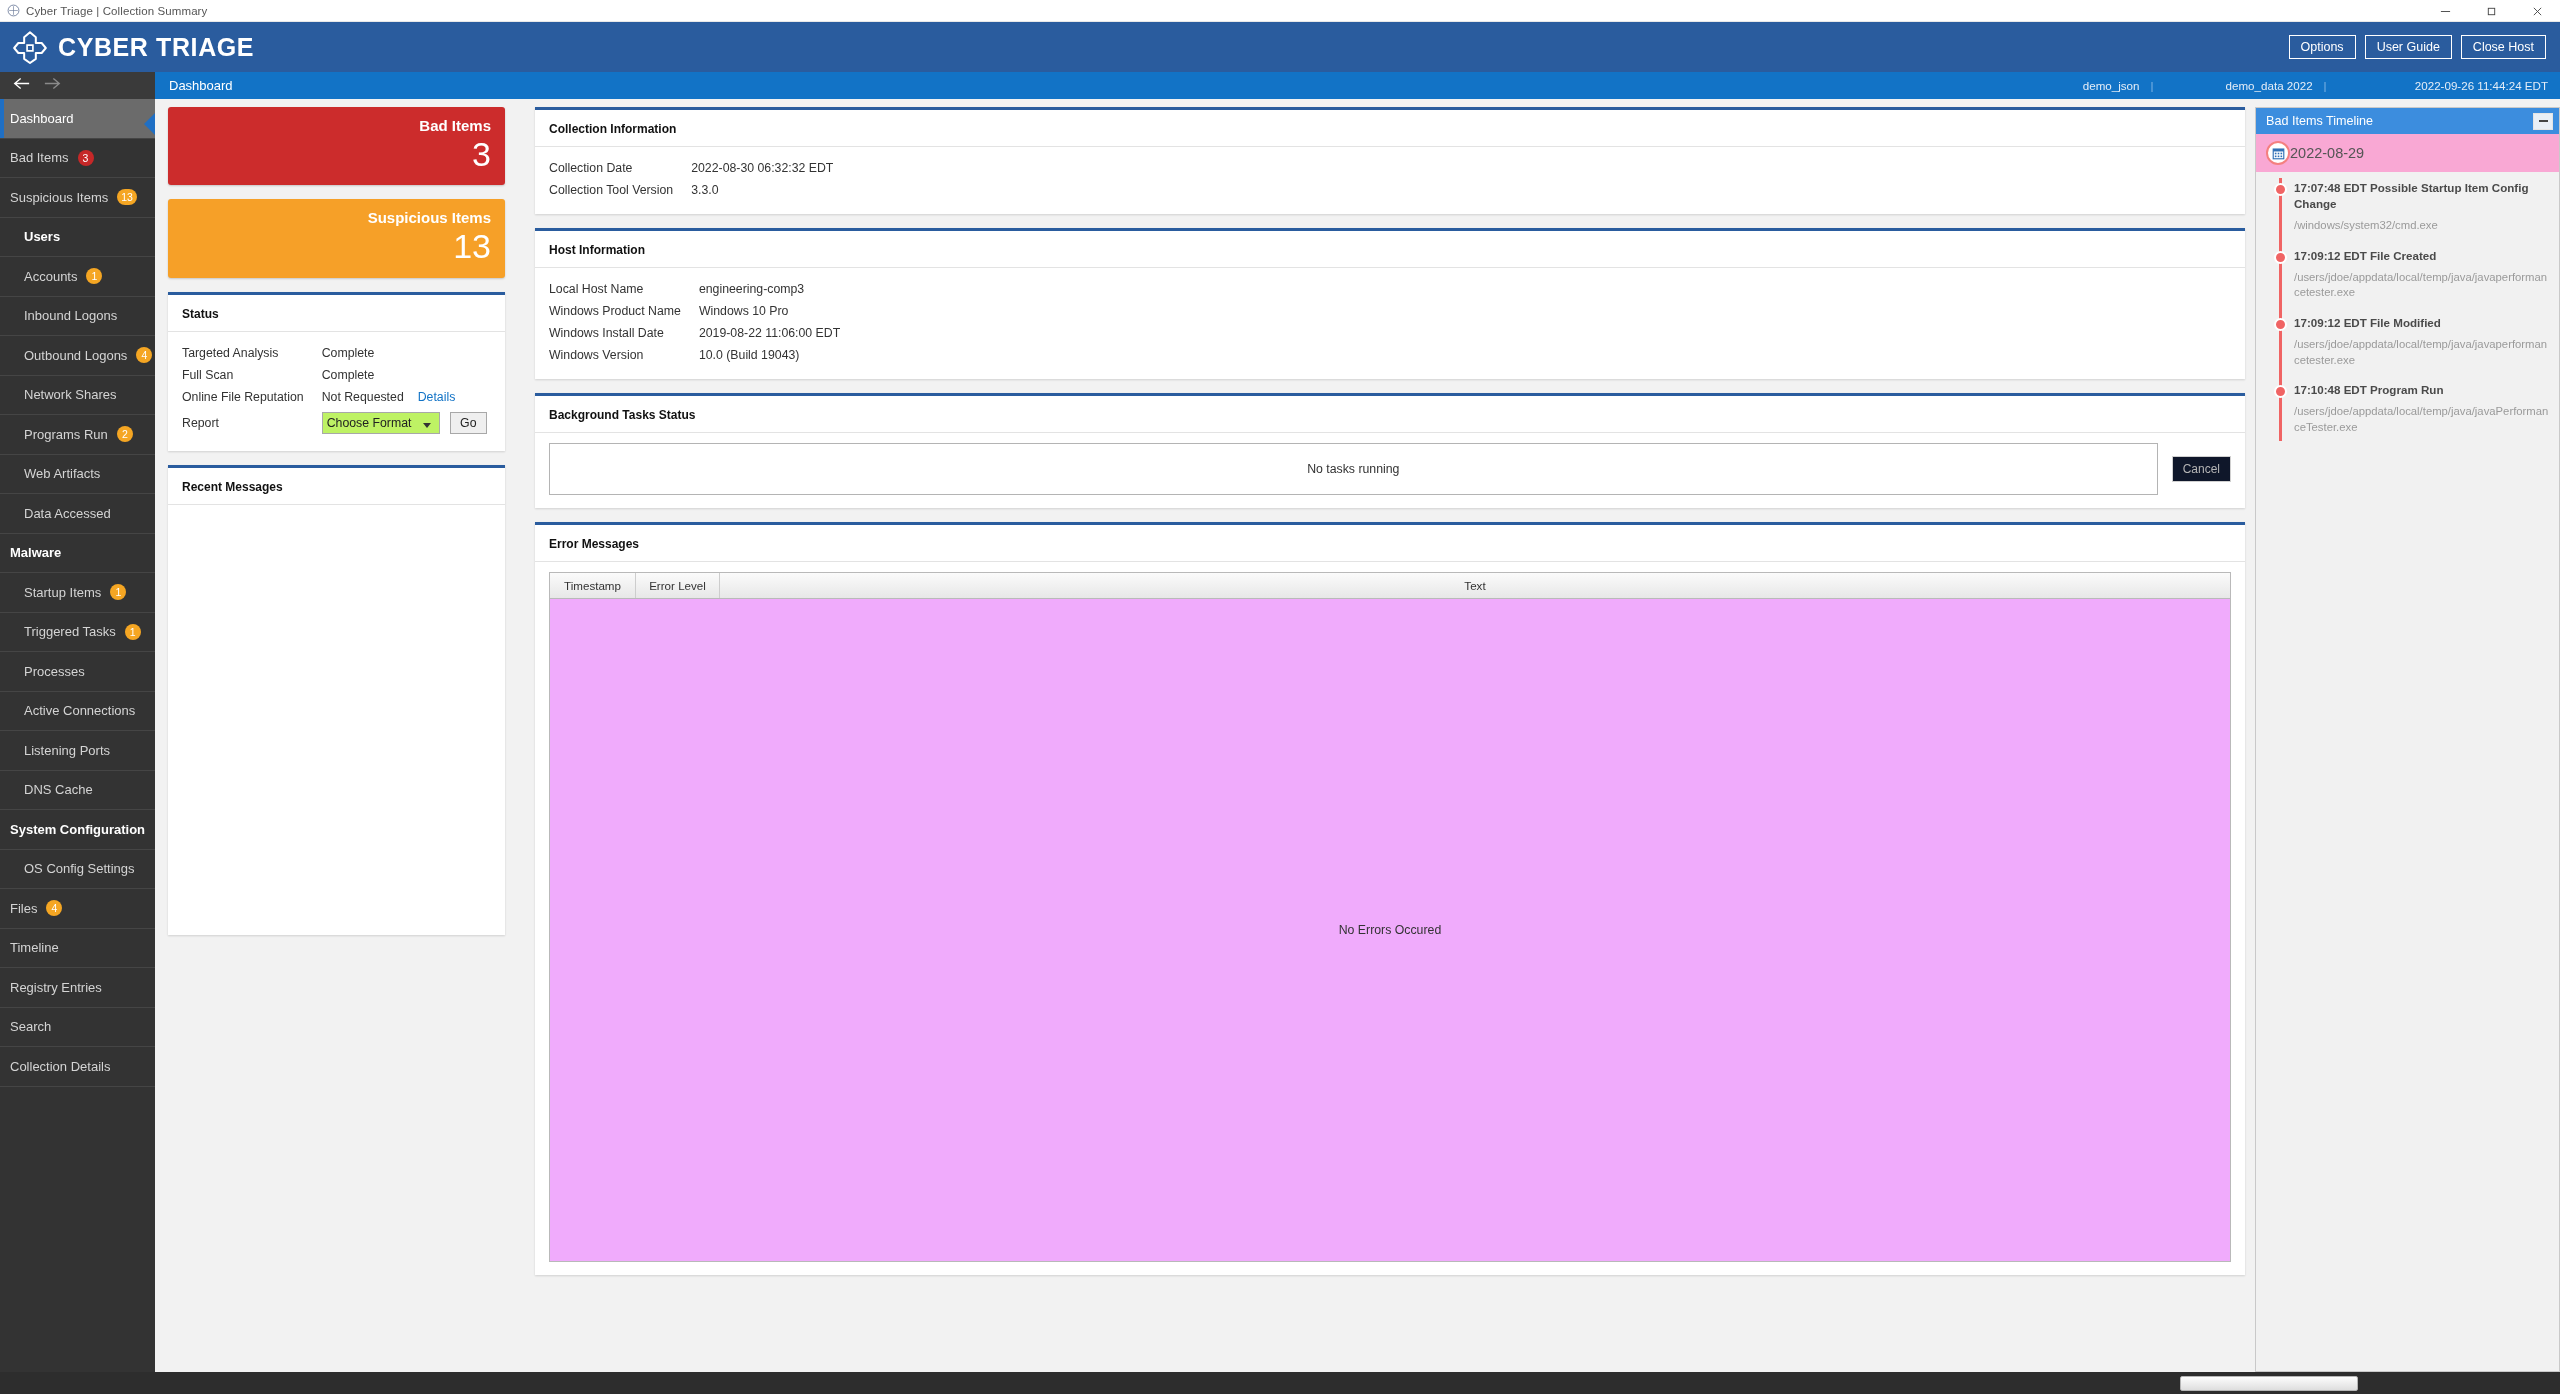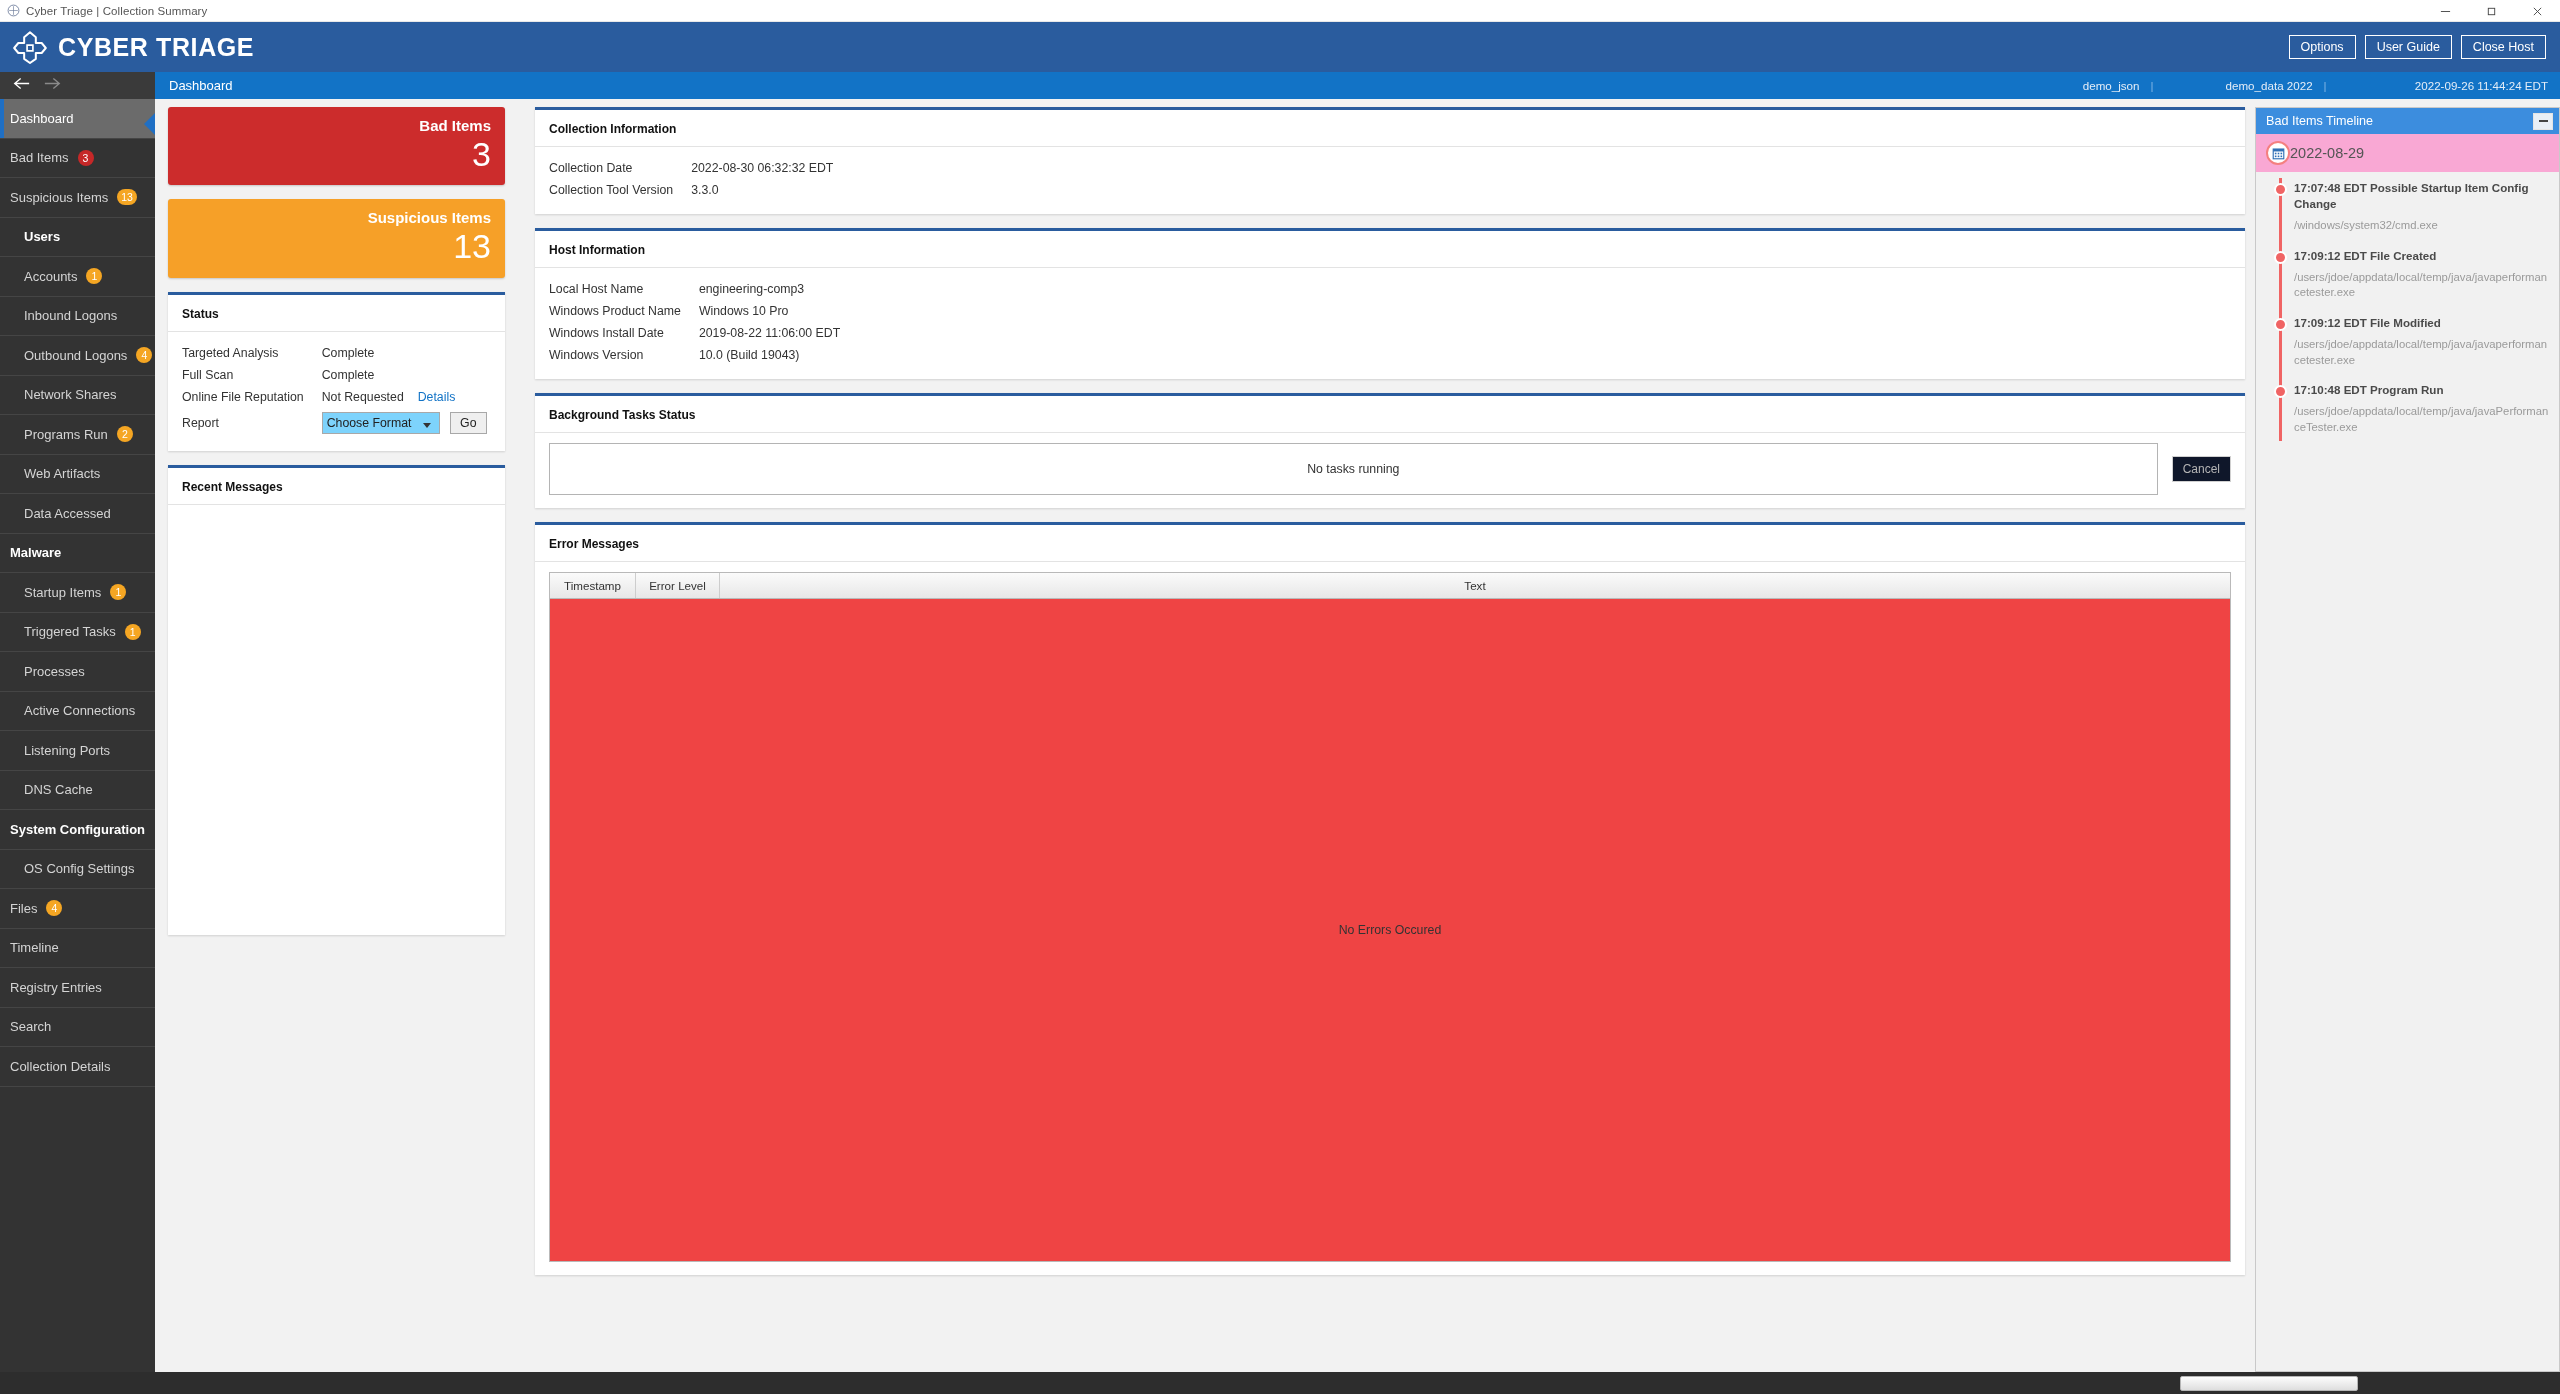--- a/index.html
+++ b/index.html
@@ -124,21 +124,21 @@
   .panel-body { padding: 10px 14px 13px 14px; }
 
   table.kv { border-collapse: collapse; }
   table.kv td { font-size: 12.3px; color: #333; padding: 4px 0; vertical-align: middle; }
   table.kv td.k { padding-right: 18px; white-space: nowrap; }
 
   .linkish { color: #1273c6; font-size: 12.3px; margin-left: 14px; cursor: pointer; }
 
   select.fmt {
     width: 118px; font-size: 12.3px; font-family: inherit; padding: 3px 4px;
-    border: 1px solid #a8a8a8; background: #7dd3fc; color: #222;
+    border: 1px solid #a8a8a8; background: #bef264; color: #222;
     -webkit-appearance: none; appearance: none;
   }
   .selwrap { position: relative; display: inline-block; }
   .selwrap::after {
     content: ""; position: absolute; right: 9px; top: 11px; pointer-events: none;
     border-left: 4px solid transparent; border-right: 4px solid transparent;
     border-top: 5px solid #333;
   }
   button.go {
     font-size: 12.3px; font-family: inherit; padding: 3px 9px; margin-left: 7px;
@@ -153,21 +153,21 @@
     flex: 1; border: 1px solid #b4b4b4; background: #fff;
     height: 52px; display: flex; align-items: center; justify-content: center;
     font-size: 12.3px; color: #333;
   }
   button.cancel {
     font-size: 12px; font-family: inherit; padding: 5px 10px;
     border: 1px solid #d0d0d0; background: #0f172a; color: #b5b5b5; cursor: default;
   }
 
   
-  .errtable { border: 1px solid #b9b9b9; background: #ef4444; }
+  .errtable { border: 1px solid #b9b9b9; background: #f0abfc; }
   .err-head { display: flex; background: linear-gradient(#fbfbfb,#e7e7e7); border-bottom: 1px solid #b9b9b9; }
   .err-head .th {
     font-size: 11.6px; color: #333; padding: 6px 0; text-align: center;
     border-right: 1px solid #cdcdcd;
   }
   .th.c1 { width: 86px; } .th.c2 { width: 84px; } .th.c3 { flex: 1; border-right: none; }
   .err-body {
     height: 662px; display: flex; align-items: center; justify-content: center;
     font-size: 12.3px; color: #333;
   }

